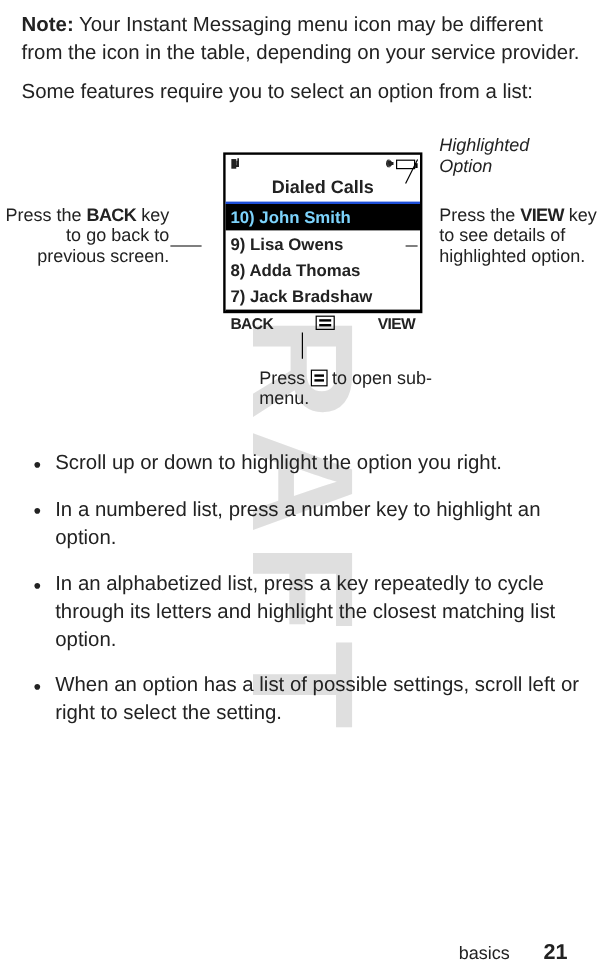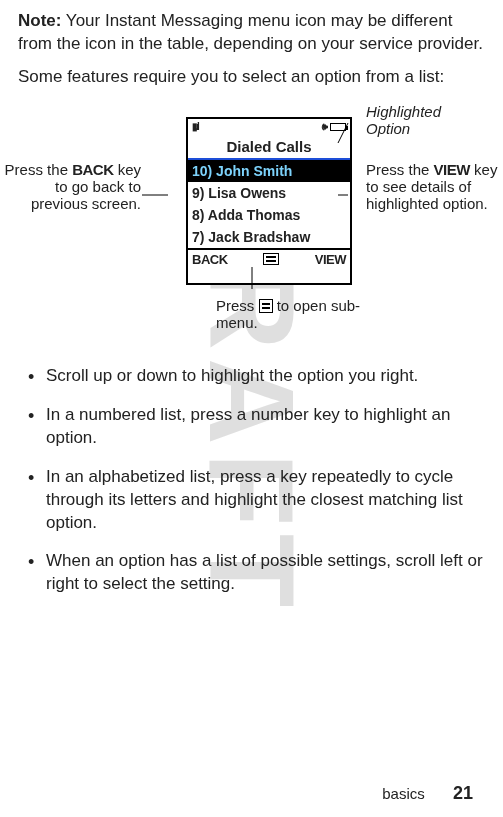--- a/index.html
+++ b/index.html
@@ -21,33 +21,33 @@
       transform: translate(-50%, -50%) rotate(90deg);
       font-size: 120px;
       font-weight: 800;
       color: rgba(170,170,170,0.38);
       letter-spacing: 8px;
       z-index: 0;
       pointer-events: none;
     }
     .content { position: relative; z-index: 1; }
     .note-para { margin-bottom: 10px; }
-    .some-para { margin-top: 10px; margin-bottom: 12px; }
+    .some-para { margin-top: 10px; margin-bottom: 22px; }
     .note-bold { font-weight: 700; }
     .diagram-wrap {
       position: relative;
       height: 250px;
       margin: 6px 0 10px 0;
     }
     .phone-screen {
       position: absolute;
       left: 168px;
       top: 16px;
       width: 166px;
-      height: 168px;
+      height: 134px;
       border: 2px solid #000;
       background: #fff;
     }
     .status-bar {
       height: 16px;
       display: flex;
       justify-content: space-between;
       align-items: center;
       padding: 0 4px;
       font-size: 10px;

